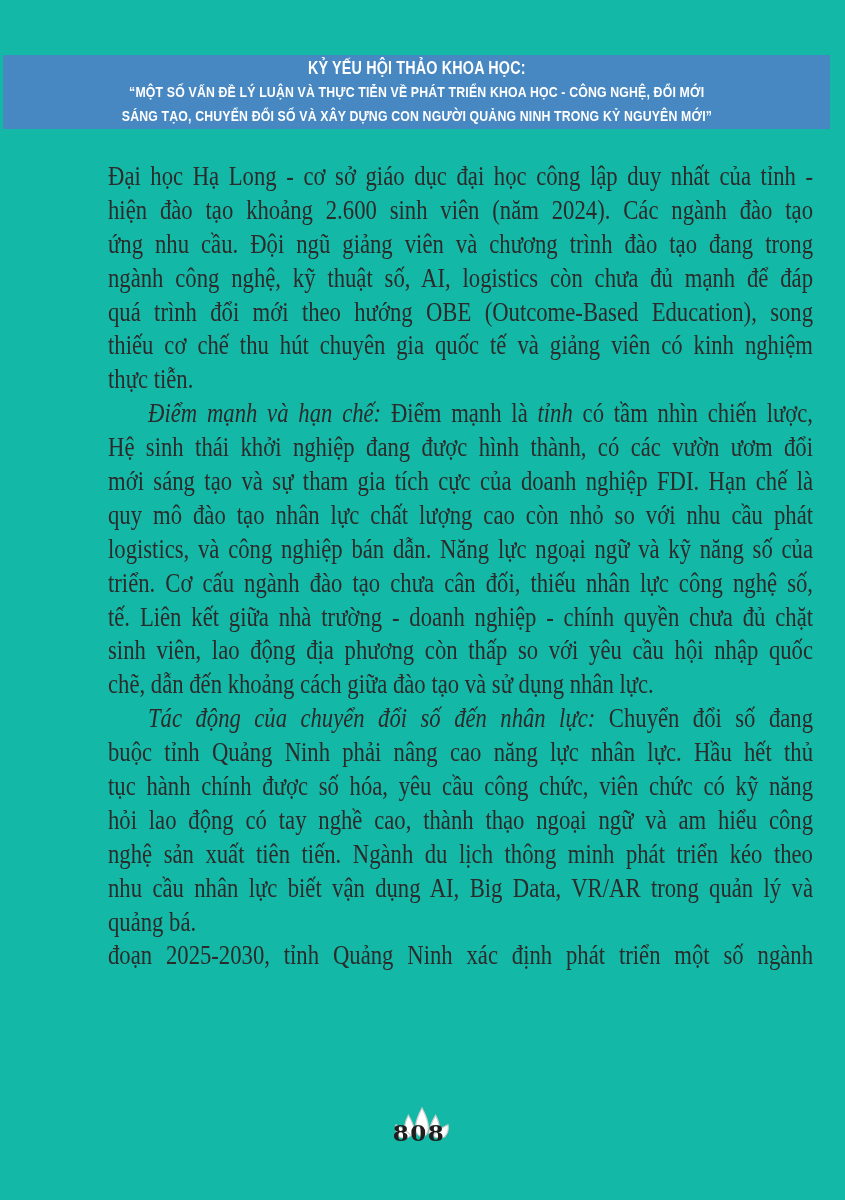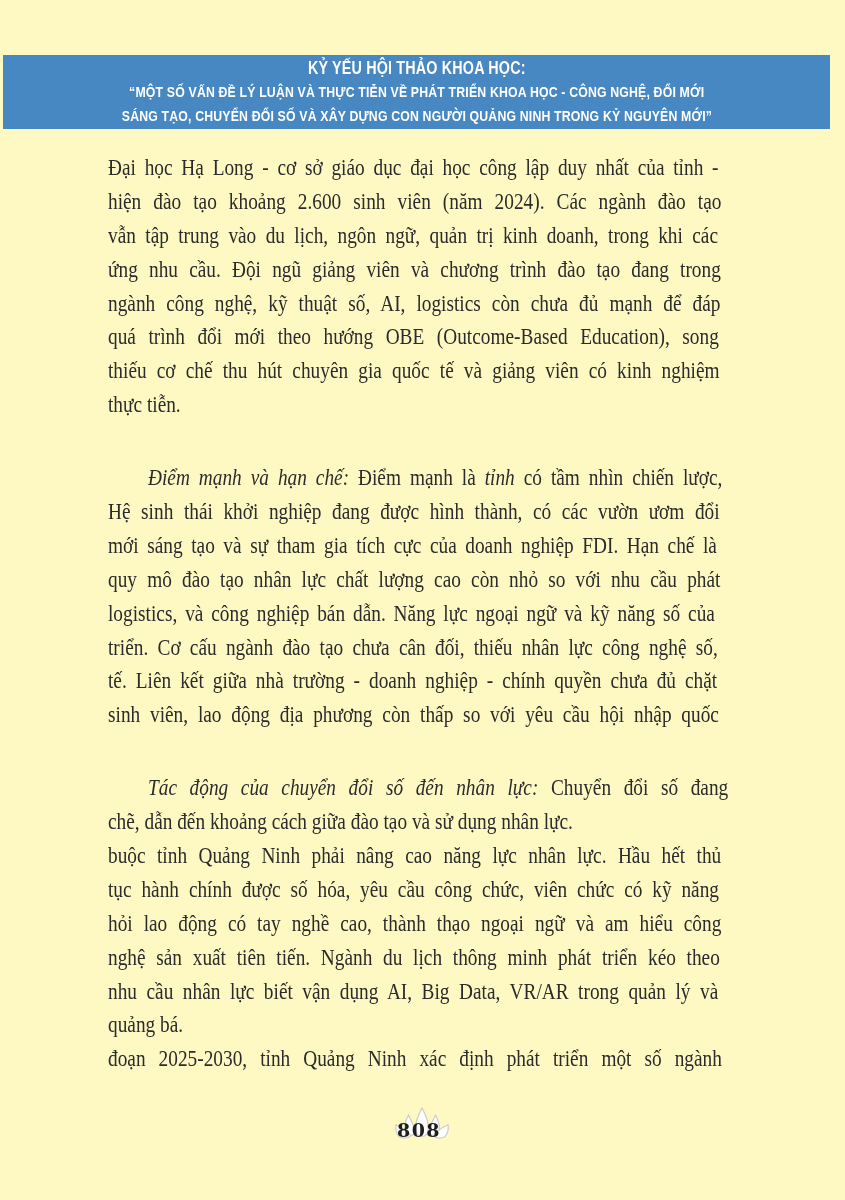--- a/index.html
+++ b/index.html
@@ -1,78 +1,77 @@
 <!DOCTYPE html>
 <html lang="vi"><head>
 <meta charset="utf-8">
 <style>
   html,body{margin:0;padding:0;background:#ffffff;}
   .page{
-    position:relative;width:845px;height:1200px;background:#fef9c3;
+    position:relative;width:845px;height:1200px;background:#14b8a6;
     overflow:hidden;font-family:"Liberation Serif", serif;
   }
   
   .banner{
     position:absolute;left:3px;top:55px;width:827px;height:74px;
     background:#4787c2;color:#ffffff;
     font-family:"Liberation Sans", sans-serif;font-weight:700;
     display:flex;flex-direction:column;justify-content:center;align-items:center;
     row-gap:2px;
   }
   .banner-line{white-space:nowrap;text-align:center;transform:scaleX(0.82);transform-origin:50% 50%;letter-spacing:0.2px;}
   .banner-line.l1{font-size:17.5px;line-height:22px;}
   .banner-line.l2,.banner-line.l3{font-size:15px;line-height:22px;}
   
   .textcol{
-    position:absolute;left:108px;top:151px;width:705px;
-    color:#2b2b2b;font-size:23px;
+    position:absolute;left:108px;top:160px;width:705px;
+    color:#2b2b2b;font-size:27px;
   }
   .bodyline{height:33.9px;line-height:33.9px;white-space:nowrap;}
-  .bodyline.ind{padding-left:40px;margin-top:39px;}
+  .bodyline.ind{padding-left:40px;}
   .line-inner{display:inline-block;white-space:nowrap;transform-origin:0 50%;}
   .line-inner .it{font-style:italic;}
   
   .pagefoot{position:absolute;left:0;top:1101px;width:845px;height:60px;}
   .lotus{position:absolute;left:388px;top:2px;width:68px;height:42px;}
   .pagenum{
     position:absolute;left:0;top:18px;width:838px;text-align:center;
-    font-family:"DejaVu Serif", serif;font-weight:700;font-size:19px;
+    font-family:"DejaVu Serif", serif;font-weight:700;font-size:23px;
     color:#1e1e1e;letter-spacing:1.5px;
   }
 </style>
 </head>
 <body>
 
 <div class="page">
 
   <header class="banner">
     <div class="banner-line l1">KỶ YẾU HỘI THẢO KHOA HỌC:</div>
     <div class="banner-line l2">“MỘT SỐ VẤN ĐỀ LÝ LUẬN VÀ THỰC TIỄN VỀ PHÁT TRIỂN KHOA HỌC - CÔNG NGHỆ, ĐỔI MỚI</div>
     <div class="banner-line l3">SÁNG TẠO, CHUYỂN ĐỔI SỐ VÀ XÂY DỰNG CON NGƯỜI QUẢNG NINH TRONG KỶ NGUYÊN MỚI”</div>
   </header>
 
   <main class="textcol" id="textcol">
       <div class="bodyline"><span class="line-inner" style="word-spacing: 4.69px; transform: scaleX(0.84);"><span>Đại học Hạ Long - cơ sở giáo dục đại học công lập duy nhất của tỉnh -</span></span></div>
       <div class="bodyline"><span class="line-inner" style="word-spacing: 8.58px; transform: scaleX(0.84);"><span>hiện đào tạo khoảng 2.600 sinh viên (năm 2024). Các ngành đào tạo</span></span></div>
-      <div class="bodyline"><span class="line-inner" style="word-spacing: 5.4px; transform: scaleX(0.84);"><span>vẫn tập trung vào du lịch, ngôn ngữ, quản trị kinh doanh, trong khi các</span></span></div>
       <div class="bodyline"><span class="line-inner" style="word-spacing: 7.57px; transform: scaleX(0.84);"><span>ứng nhu cầu. Đội ngũ giảng viên và chương trình đào tạo đang trong</span></span></div>
       <div class="bodyline"><span class="line-inner" style="word-spacing: 7.37px; transform: scaleX(0.84);"><span>ngành công nghệ, kỹ thuật số, AI, logistics còn chưa đủ mạnh để đáp</span></span></div>
       <div class="bodyline"><span class="line-inner" style="word-spacing: 9.14px; transform: scaleX(0.84);"><span>quá trình đổi mới theo hướng OBE (Outcome-Based Education), song</span></span></div>
       <div class="bodyline"><span class="line-inner" style="word-spacing: 6.34px; transform: scaleX(0.8399);"><span>thiếu cơ chế thu hút chuyên gia quốc tế và giảng viên có kinh nghiệm</span></span></div>
       <div class="bodyline end"><span class="line-inner" style="transform: scaleX(0.84);"><span>thực tiễn.</span></span></div>
       <div class="bodyline ind"><span class="line-inner" style="word-spacing: 4.92px; transform: scaleX(0.8399);"><span class="it">Điểm mạnh và hạn chế:</span><span> Điểm mạnh là </span><span class="it">tỉnh</span><span> có tầm nhìn chiến lược,</span></span></div>
       <div class="bodyline"><span class="line-inner" style="word-spacing: 6.84px; transform: scaleX(0.84);"><span>Hệ sinh thái khởi nghiệp đang được hình thành, có các vườn ươm đổi</span></span></div>
       <div class="bodyline"><span class="line-inner" style="word-spacing: 4.46px; transform: scaleX(0.8401);"><span>mới sáng tạo và sự tham gia tích cực của doanh nghiệp FDI. Hạn chế là</span></span></div>
       <div class="bodyline"><span class="line-inner" style="word-spacing: 6.36px; transform: scaleX(0.84);"><span>quy mô đào tạo nhân lực chất lượng cao còn nhỏ so với nhu cầu phát</span></span></div>
       <div class="bodyline"><span class="line-inner" style="word-spacing: 3.66px; transform: scaleX(0.8399);"><span>logistics, và công nghiệp bán dẫn. Năng lực ngoại ngữ và kỹ năng số của</span></span></div>
       <div class="bodyline"><span class="line-inner" style="word-spacing: 5.26px; transform: scaleX(0.8401);"><span>triển. Cơ cấu ngành đào tạo chưa cân đối, thiếu nhân lực công nghệ số,</span></span></div>
       <div class="bodyline"><span class="line-inner" style="word-spacing: 4.97px; transform: scaleX(0.84);"><span>tế. Liên kết giữa nhà trường - doanh nghiệp - chính quyền chưa đủ chặt</span></span></div>
       <div class="bodyline"><span class="line-inner" style="word-spacing: 5.93px; transform: scaleX(0.84);"><span>sinh viên, lao động địa phương còn thấp so với yêu cầu hội nhập quốc</span></span></div>
+      <div class="bodyline end"><span class="line-inner" style="transform: scaleX(0.84);"><span>chẽ, dẫn đến khoảng cách giữa đào tạo và sử dụng nhân lực.</span></span></div>
       <div class="bodyline ind"><span class="line-inner" style="word-spacing: 9.25px; transform: scaleX(0.84);"><span class="it">Tác động của chuyển đổi số đến nhân lực:</span><span> Chuyển đổi số đang</span></span></div>
-      <div class="bodyline end"><span class="line-inner" style="transform: scaleX(0.84);"><span>chẽ, dẫn đến khoảng cách giữa đào tạo và sử dụng nhân lực.</span></span></div>
       <div class="bodyline"><span class="line-inner" style="word-spacing: 7.86px; transform: scaleX(0.84);"><span>buộc tỉnh Quảng Ninh phải nâng cao năng lực nhân lực. Hầu hết thủ</span></span></div>
       <div class="bodyline"><span class="line-inner" style="word-spacing: 5.99px; transform: scaleX(0.84);"><span>tục hành chính được số hóa, yêu cầu công chức, viên chức có kỹ năng</span></span></div>
       <div class="bodyline"><span class="line-inner" style="word-spacing: 7.33px; transform: scaleX(0.84);"><span>hỏi lao động có tay nghề cao, thành thạo ngoại ngữ và am hiểu công</span></span></div>
       <div class="bodyline"><span class="line-inner" style="word-spacing: 7px; transform: scaleX(0.8399);"><span>nghệ sản xuất tiên tiến. Ngành du lịch thông minh phát triển kéo theo</span></span></div>
       <div class="bodyline"><span class="line-inner" style="word-spacing: 5.59px; transform: scaleX(0.84);"><span>nhu cầu nhân lực biết vận dụng AI, Big Data, VR/AR trong quản lý và</span></span></div>
       <div class="bodyline end"><span class="line-inner" style="transform: scaleX(0.84);"><span>quảng bá.</span></span></div>
       <div class="bodyline"><span class="line-inner" style="word-spacing: 9.76px; transform: scaleX(0.84);"><span>đoạn 2025-2030, tỉnh Quảng Ninh xác định phát triển một số ngành</span></span></div>
     </main>
 
   <footer class="pagefoot">

